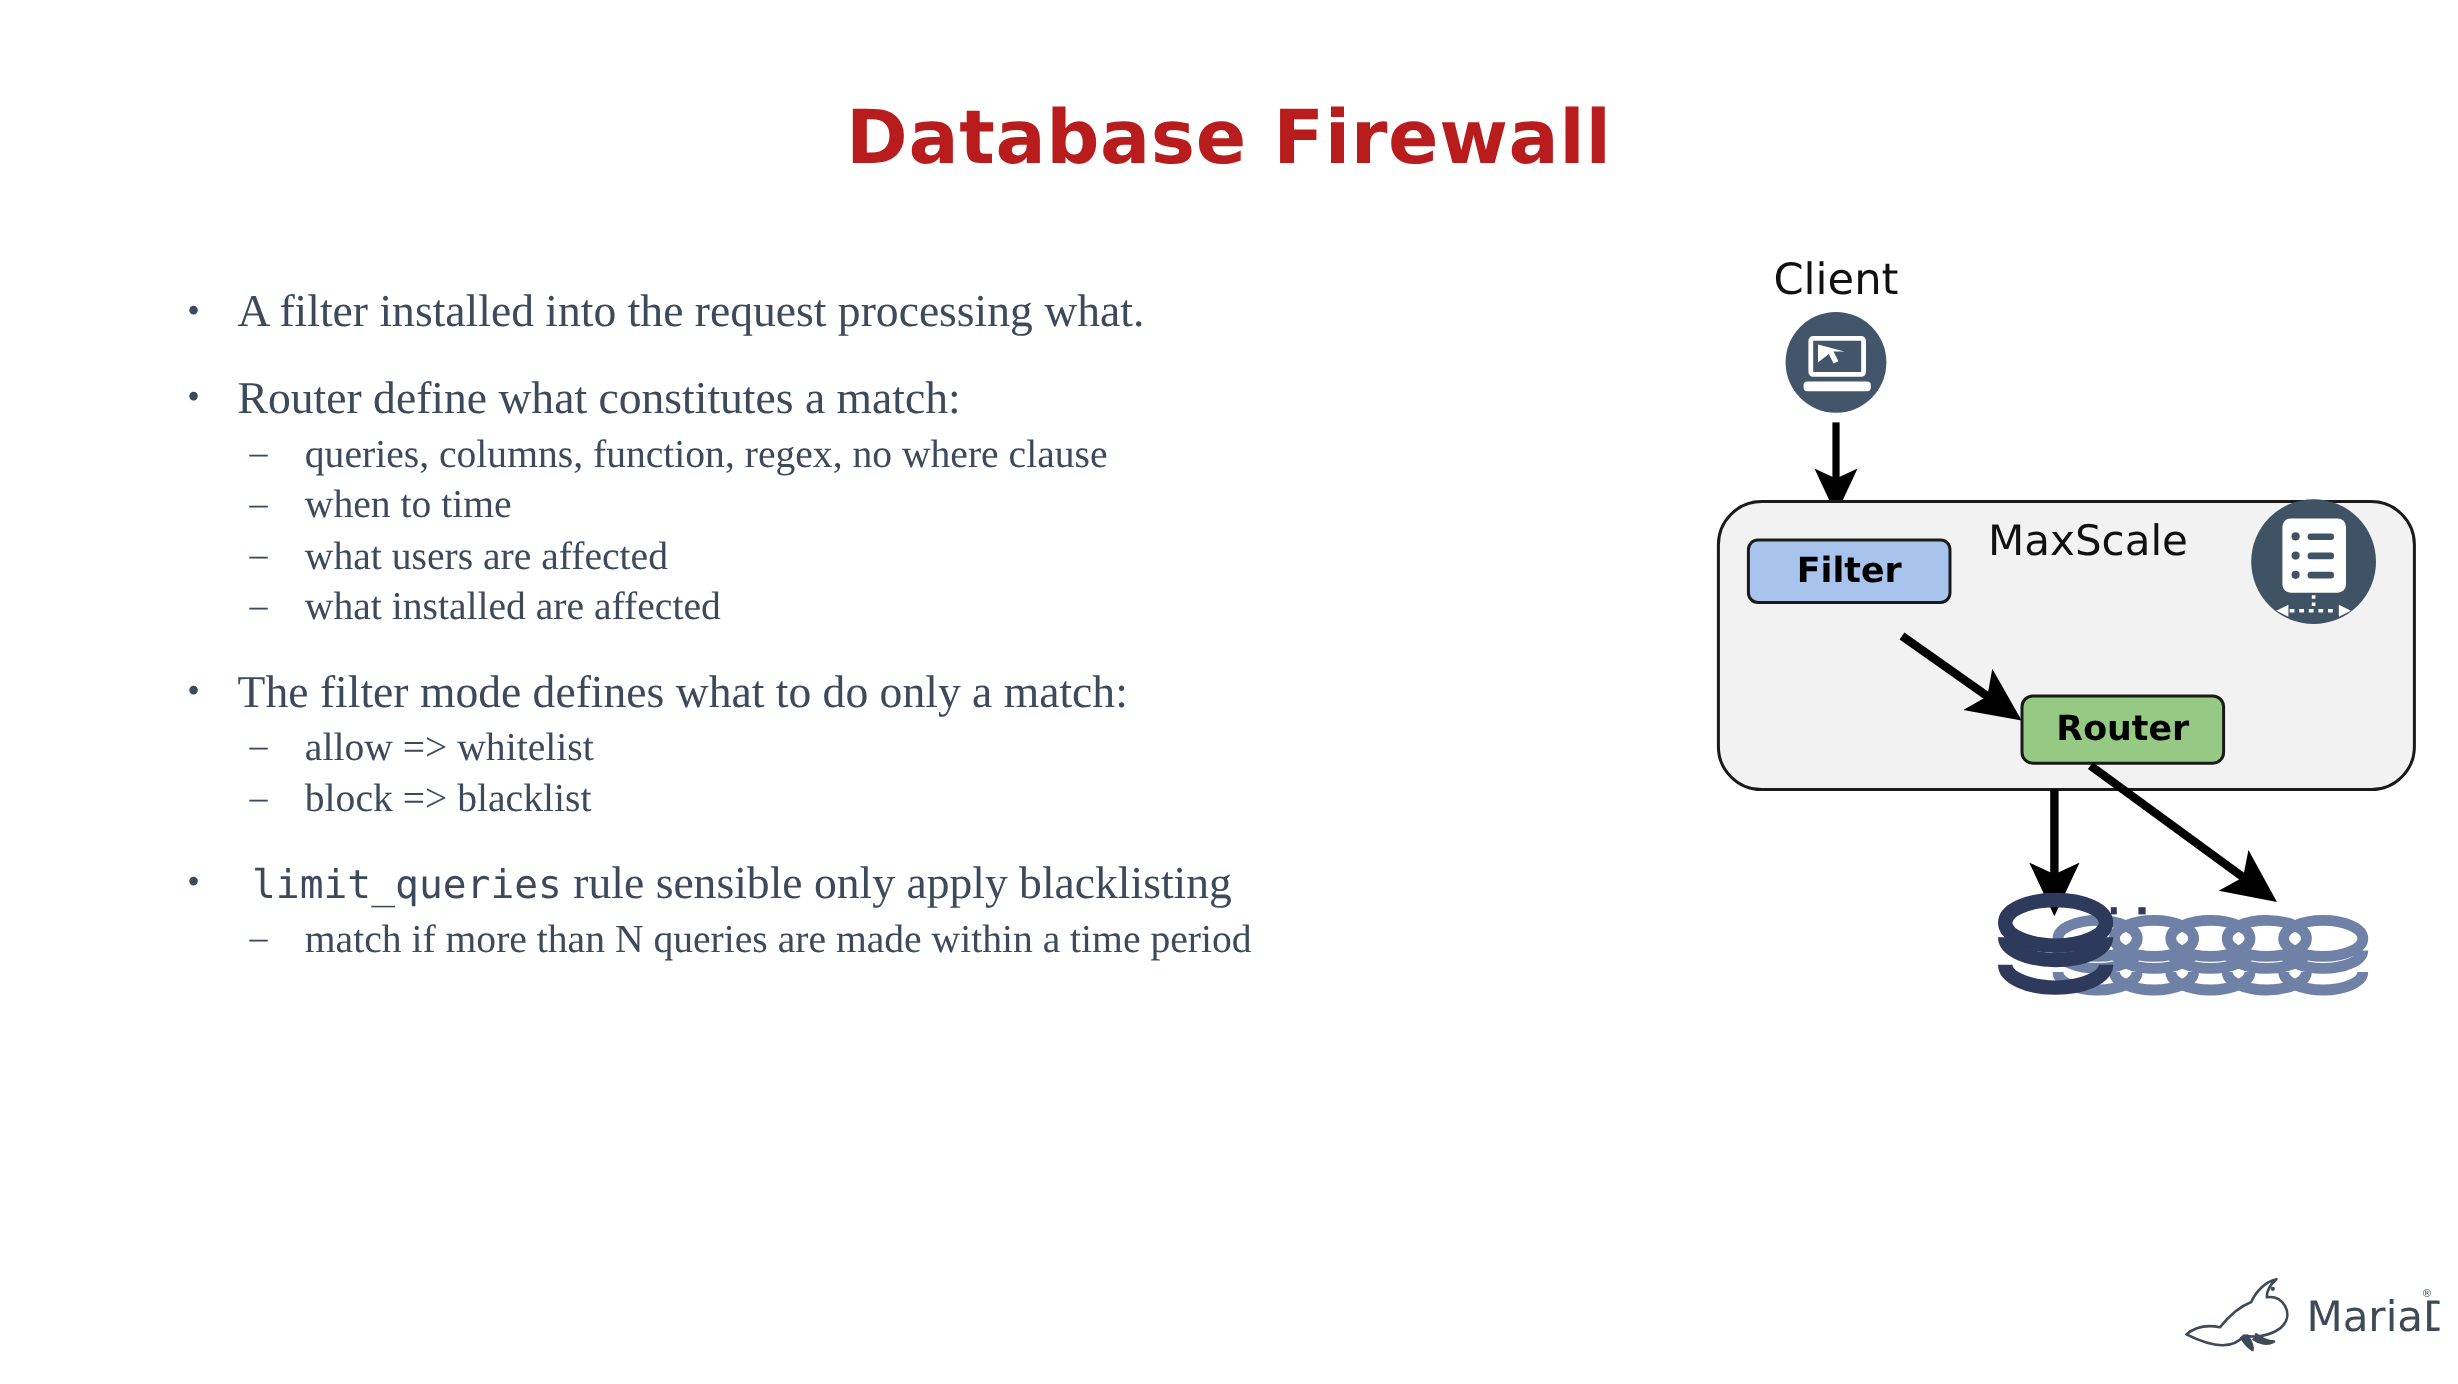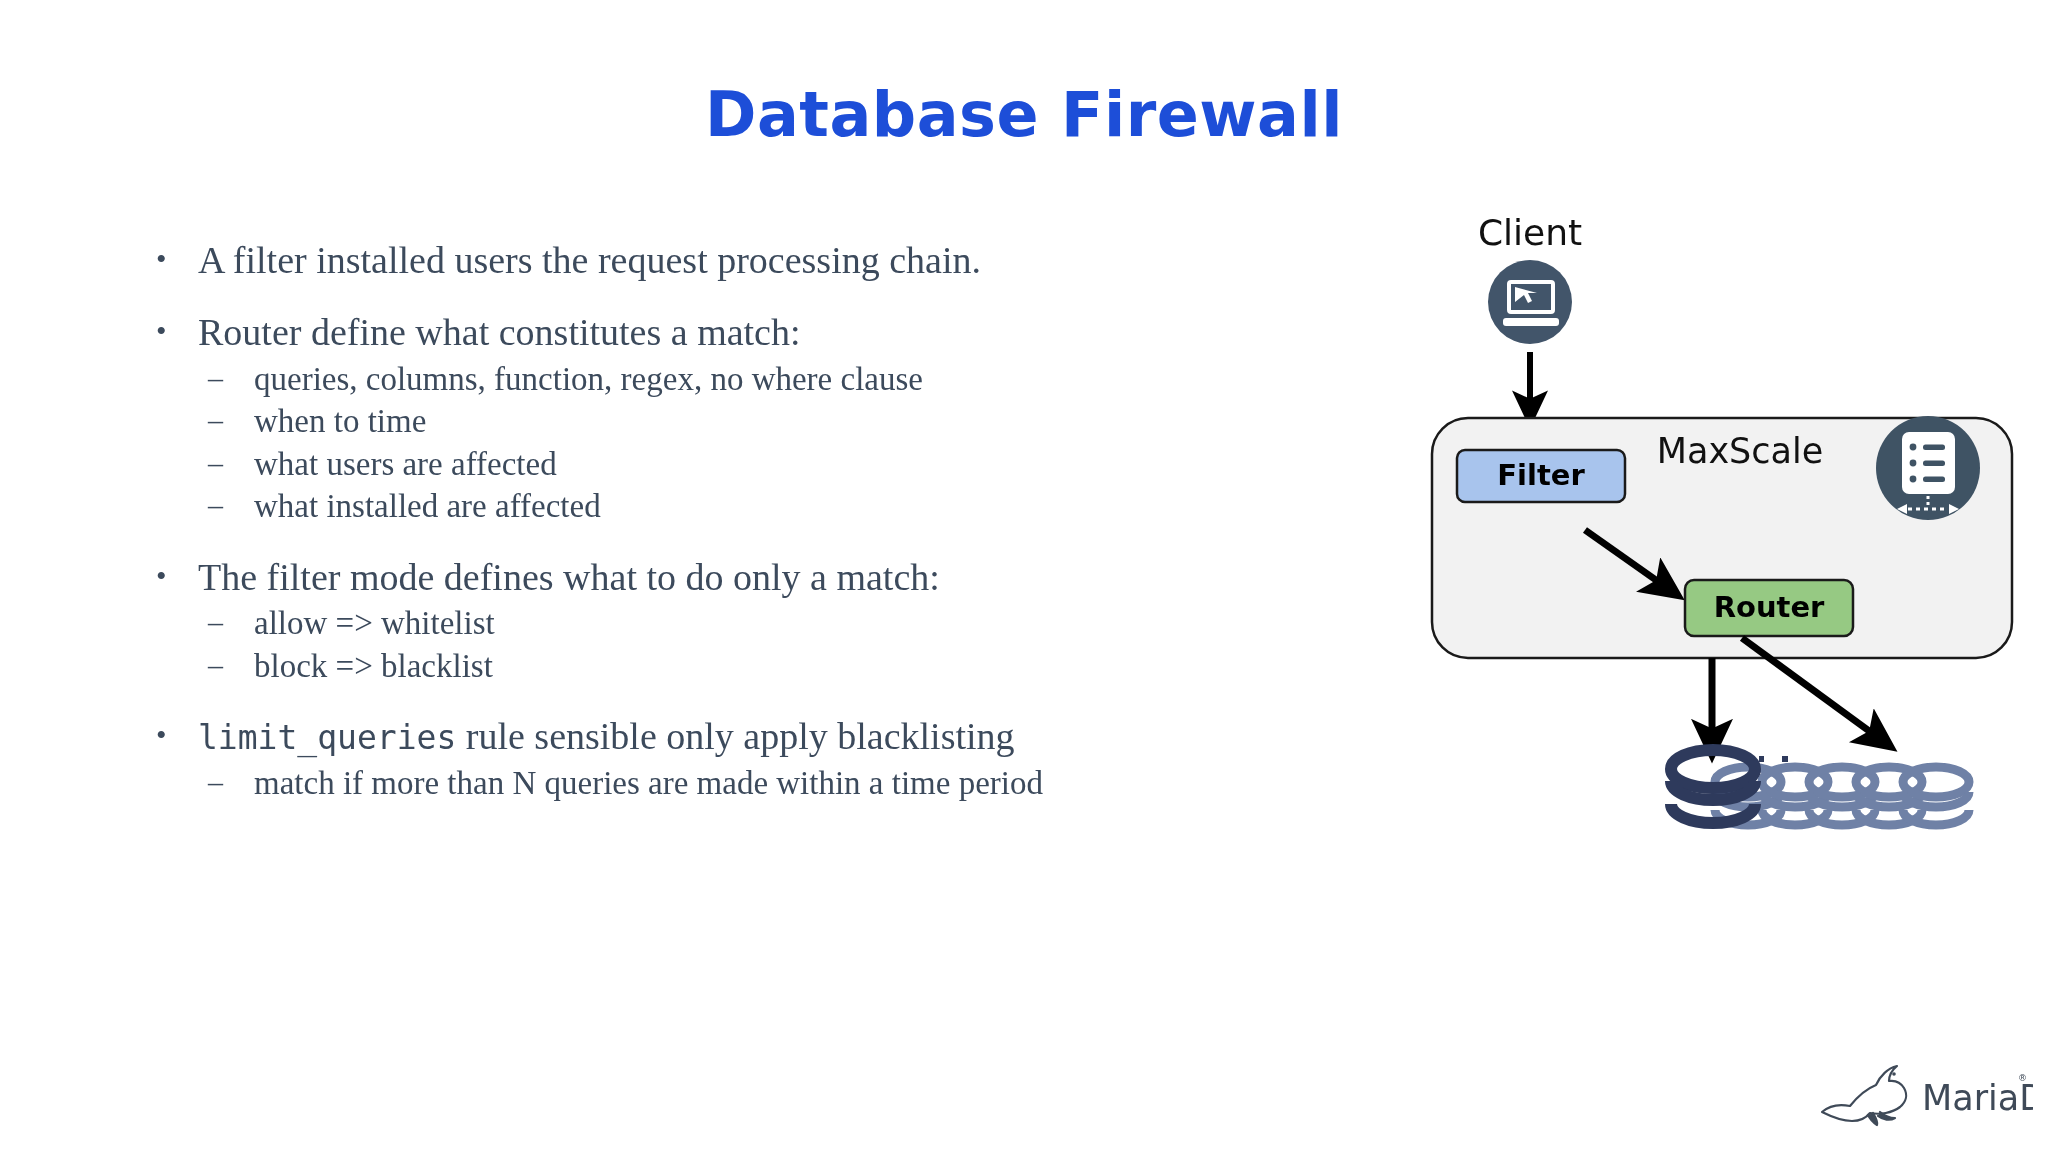--- a/index.html
+++ b/index.html
@@ -19,21 +19,21 @@
   #slide-title {
     position: absolute;
     top: 78px;
     left: 0;
     width: 2048px;
     text-align: center;
     font-family: "DejaVu Sans", sans-serif;
     font-weight: bold;
     font-size: 62px;
     letter-spacing: 0.5px;
-    color: #1d4ed8;
+    color: #b91c1c;
     white-space: nowrap;
   }
 
   
   #bullet-body {
     position: absolute;
     left: 150px;
     top: 237px;
     width: 1230px;
     color: #3c4a5c;
@@ -70,20 +70,21 @@
     width: 46px;
     flex: 0 0 46px;
     font-size: 30px;
     line-height: 1.3;
   }
   .l2 .txt { flex: 1; }
 
   .mono {
     font-family: "DejaVu Sans Mono", monospace;
     font-size: 33px;
+    margin-left: 12px;
   }
 
   
   #diagram {
     position: absolute;
     left: 1410px;
     top: 210px;
     width: 640px;
     height: 760px;
   }
@@ -106,21 +107,21 @@
 </head>
 <body>
 
 <div id="slide-title">Database Firewall</div>
 
 <div id="bullet-body">
 
   <div class="bgroup">
     <div class="l1">
       <span class="marker">•</span>
-      <span class="txt">A filter installed users the request processing chain.</span>
+      <span class="txt">A filter installed into the request processing what.</span>
     </div>
   </div>
 
   <div class="bgroup">
     <div class="l1">
       <span class="marker">•</span>
       <span class="txt">Router define what constitutes a match:</span>
     </div>
     <div class="l2">
       <span class="marker">–</span>

